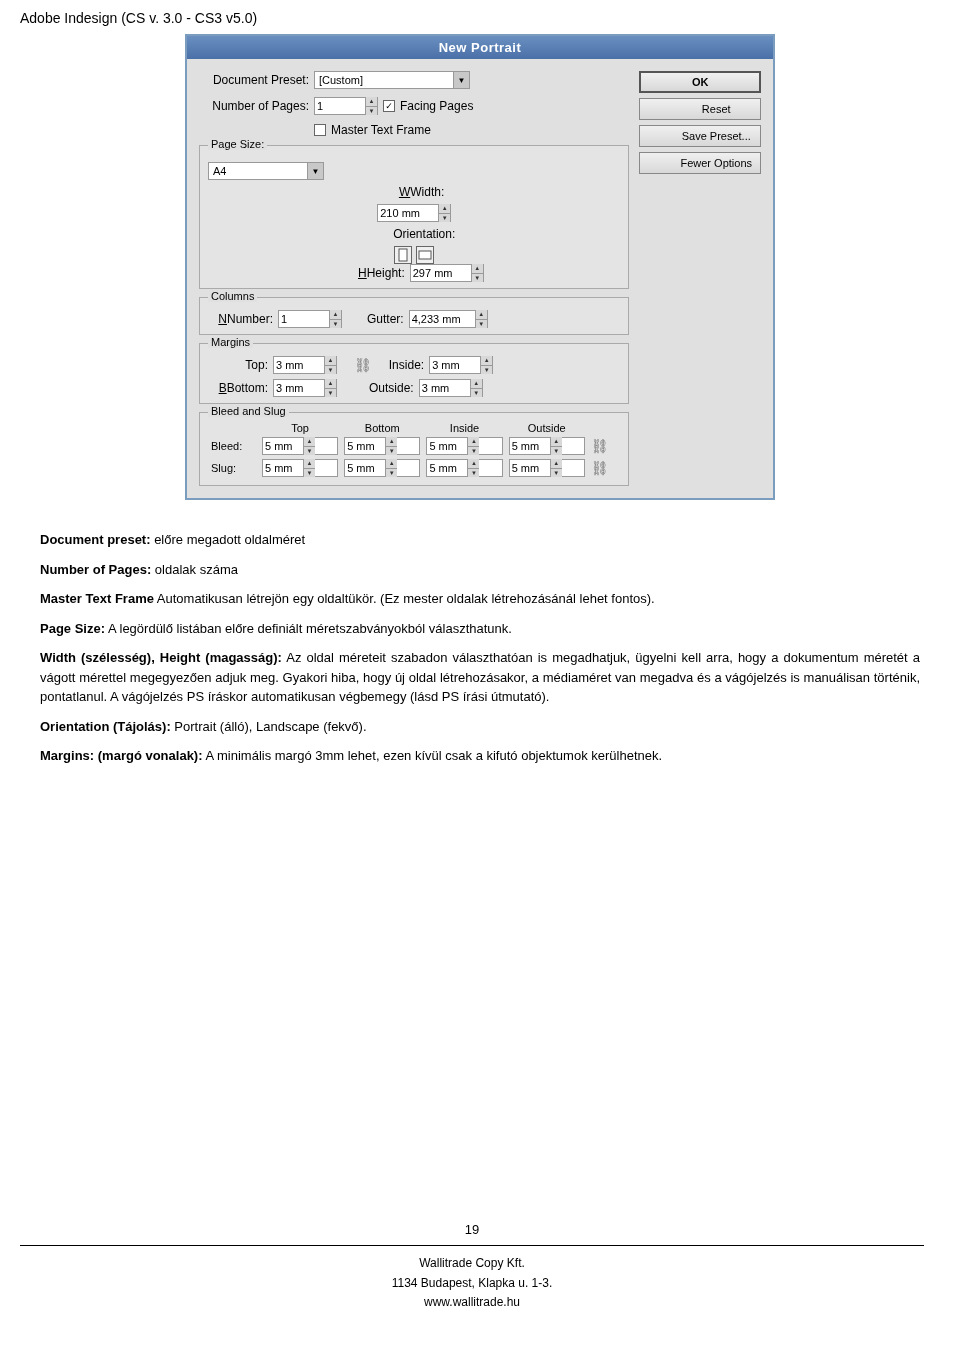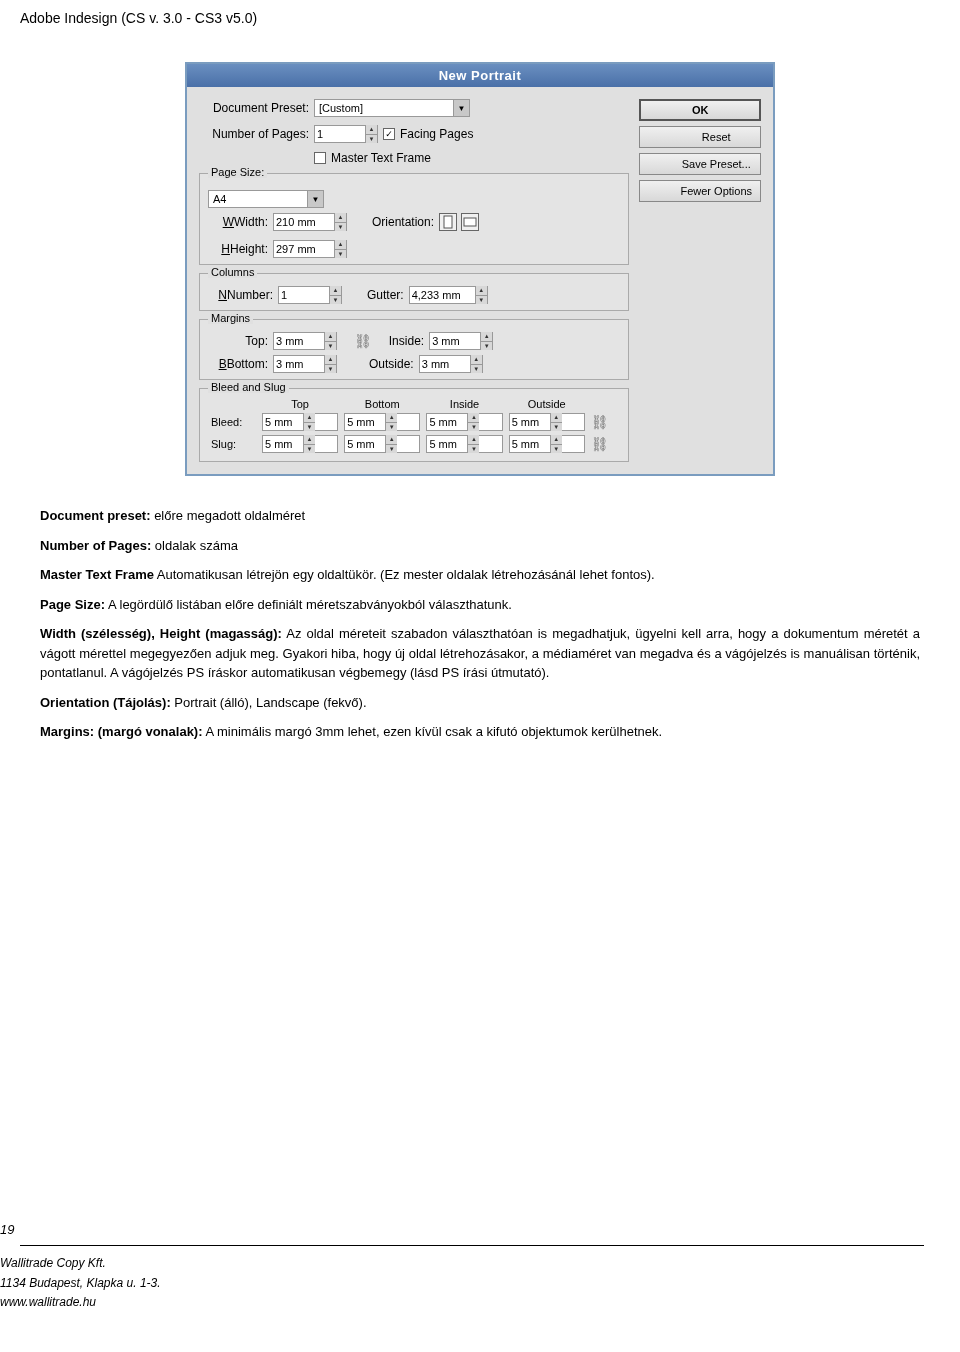--- a/index.html
+++ b/index.html
@@ -15,21 +15,21 @@
     .page-container {
       width: 960px;
       min-height: 1352px;
       padding: 10px 20px 20px 20px;
       position: relative;
     }
 
     .page-title {
       font-size: 14px;
       font-weight: normal;
-      margin-bottom: 36px;
+      margin-bottom: 8px;
       color: #000;
     }
 
     
     .dialog-wrapper {
       display: flex;
       justify-content: center;
       margin-bottom: 30px;
     }
 
@@ -278,21 +278,21 @@
     .main-content .bold-label {
       font-weight: bold;
     }
 
     
     .page-footer {
       position: absolute;
       bottom: 40px;
       left: 0;
       right: 16px;
-      font-style: italic;
+      text-align: center;
     }
 
     .page-number {
       font-size: 13px;
       margin-bottom: 8px;
     }
 
     .footer-line {
       border-top: 1px solid #000;
       margin: 0 20px 8px 20px;
@@ -356,21 +356,21 @@
             </span>
             <div style="padding-top:4px;">
 
               <div class="form-row inner-section">
                 <div class="select-with-arrow">
                   <div class="select-box" style="min-width:100px;">A4</div>
                   <div class="select-arrow">▼</div>
                 </div>
               </div>
 
-              <div class="form-row" style="margin-top:5px;">
+              <div class="form-row" style="margin-top:5px;flex-direction:column;">
                 <span class="form-label" style="min-width:60px;">
                   <span class="form-label-u">W</span><span>Width:</span>
                 </span>
                 <div class="input-with-spinner">
                   <input type="text" value="210 mm" style="width: 60px;">
                   <div class="spinner-arrows">
                     <div class="spinner-up">▲</div>
                     <div class="spinner-down">▼</div>
                   </div>
                 </div>
@@ -382,21 +382,21 @@
                     </svg>
                   </div>
                   <div class="orientation-icon" title="Landscape">
                     <svg width="14" height="10" viewBox="0 0 14 10">
                       <rect x="1" y="1" width="12" height="8" fill="white" stroke="#555" stroke-width="1"></rect>
                     </svg>
                   </div>
                 </div>
               </div>
 
-              <div class="form-row" style="margin-top:9px;">
+              <div class="form-row" style="margin-top:0;justify-content:center;">
                 <span class="form-label" style="min-width:60px;">
                   <span class="form-label-u">H</span><span>Height:</span>
                 </span>
                 <div class="input-with-spinner">
                   <input type="text" value="297 mm" style="width: 60px;">
                   <div class="spinner-arrows">
                     <div class="spinner-up">▲</div>
                     <div class="spinner-down">▼</div>
                   </div>
                 </div>

